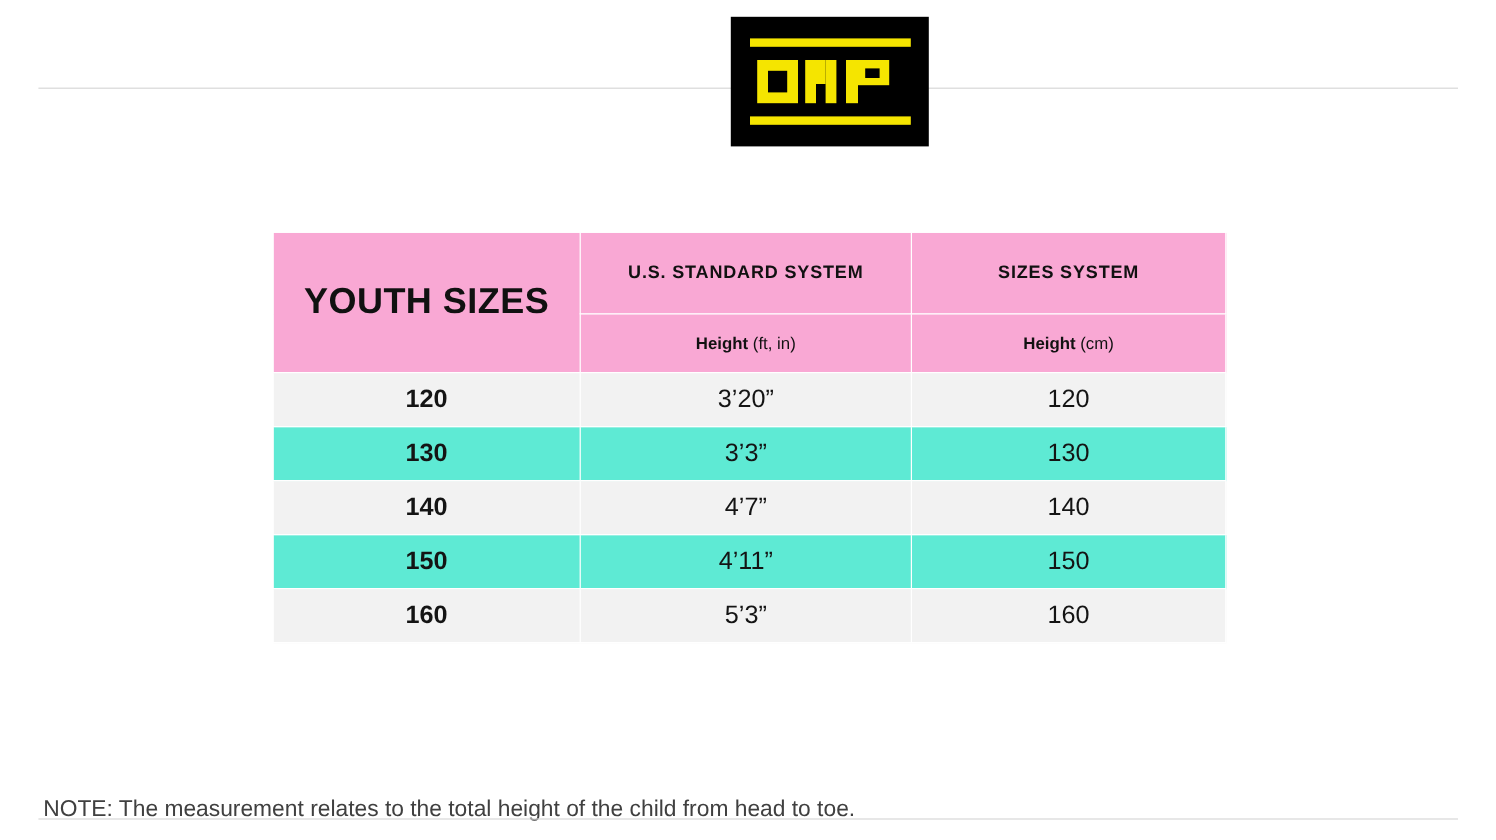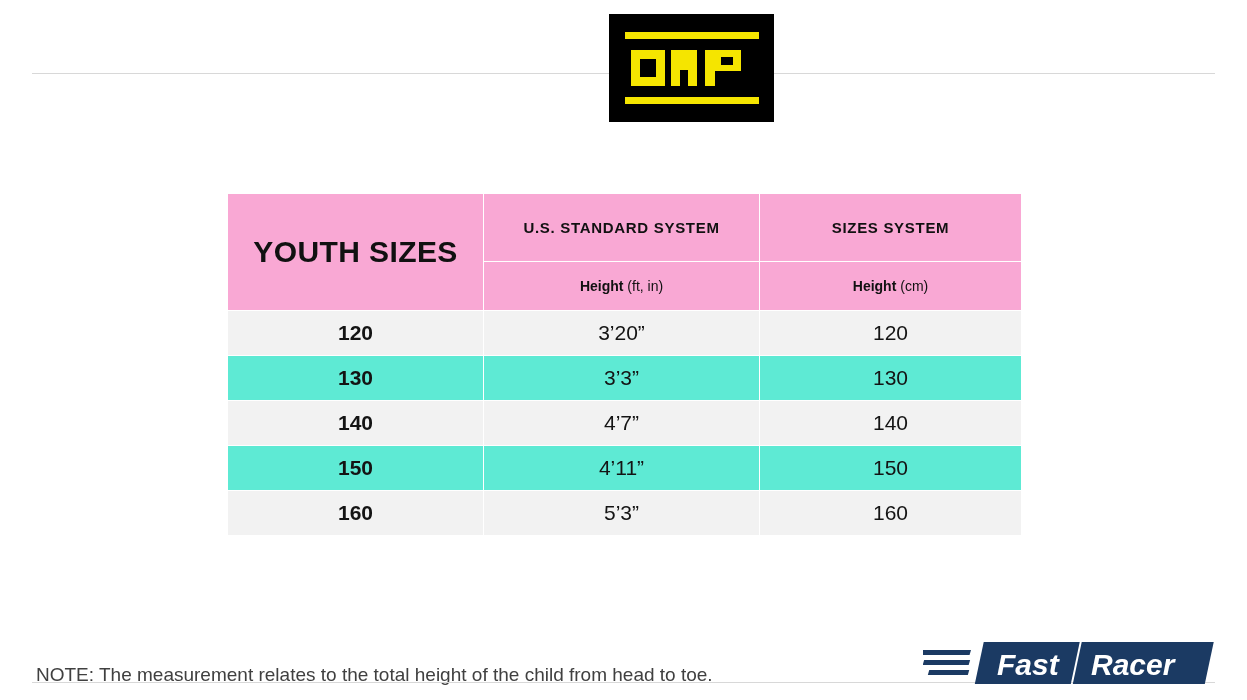--- a/index.html
+++ b/index.html
@@ -215,34 +215,14 @@
           <td class="cell">160</td>
         </tr>
       </tbody>
     </table>
   </div>
 
   <div class="note">NOTE: The measurement relates to the total height of the child from head to toe.</div>
 
   <div class="footer-rule"></div>
 
-  <div class="logo-fastracer">
-    <svg width="300" height="56" viewBox="0 0 300 56" aria-hidden="true">
-
-      <g fill="#1b3a63">
-        <rect x="0" y="14" width="52" height="5" transform="skewX(-16)"></rect>
-        <rect x="8" y="24" width="46" height="5" transform="skewX(-16)"></rect>
-        <rect x="16" y="34" width="40" height="5" transform="skewX(-16)"></rect>
-      </g>
-
-      <g transform="skewX(-12)">
-        <rect x="62" y="6" width="96" height="42" fill="#1b3a63"></rect>
-      </g>
-      <text x="74" y="39" font-family="Liberation Sans, sans-serif" font-size="30" font-weight="bold" font-style="italic" fill="#ffffff">Fast</text>
-
-      <g transform="skewX(-12)">
-        <rect x="160" y="6" width="132" height="42" fill="#1b3a63"></rect>
-      </g>
-      <text x="168" y="39" font-family="Liberation Sans, sans-serif" font-size="30" font-weight="bold" font-style="italic" fill="#ffffff">Racer</text>
-    </svg>
-  </div>
 
 </div>
 
 </body></html>

